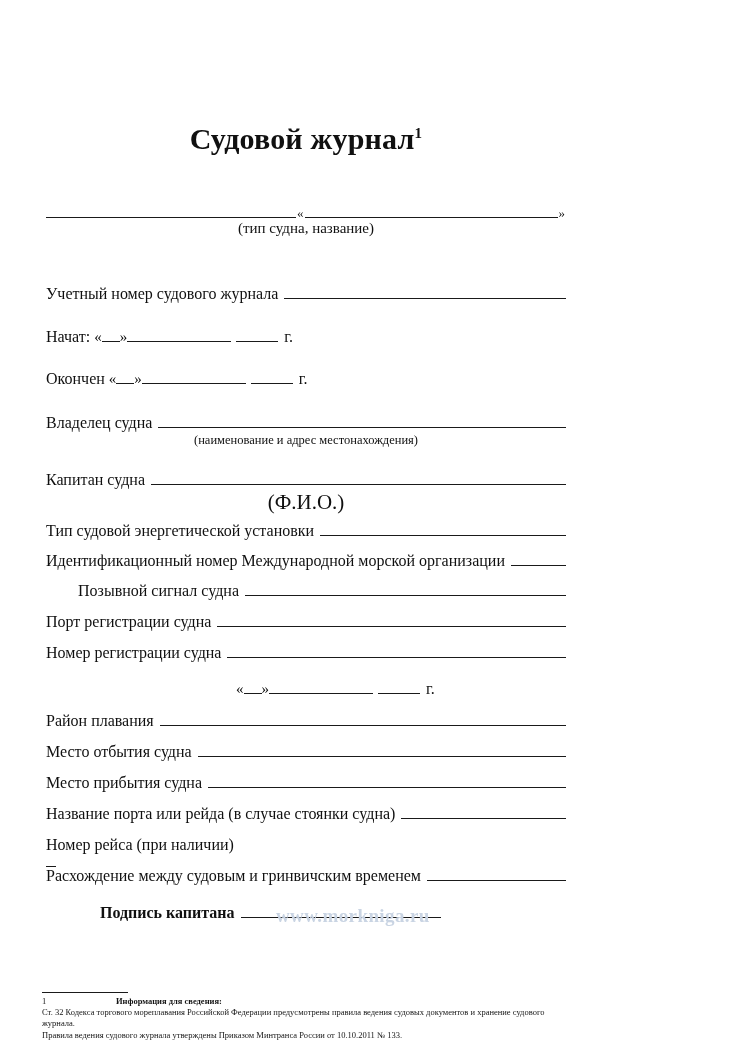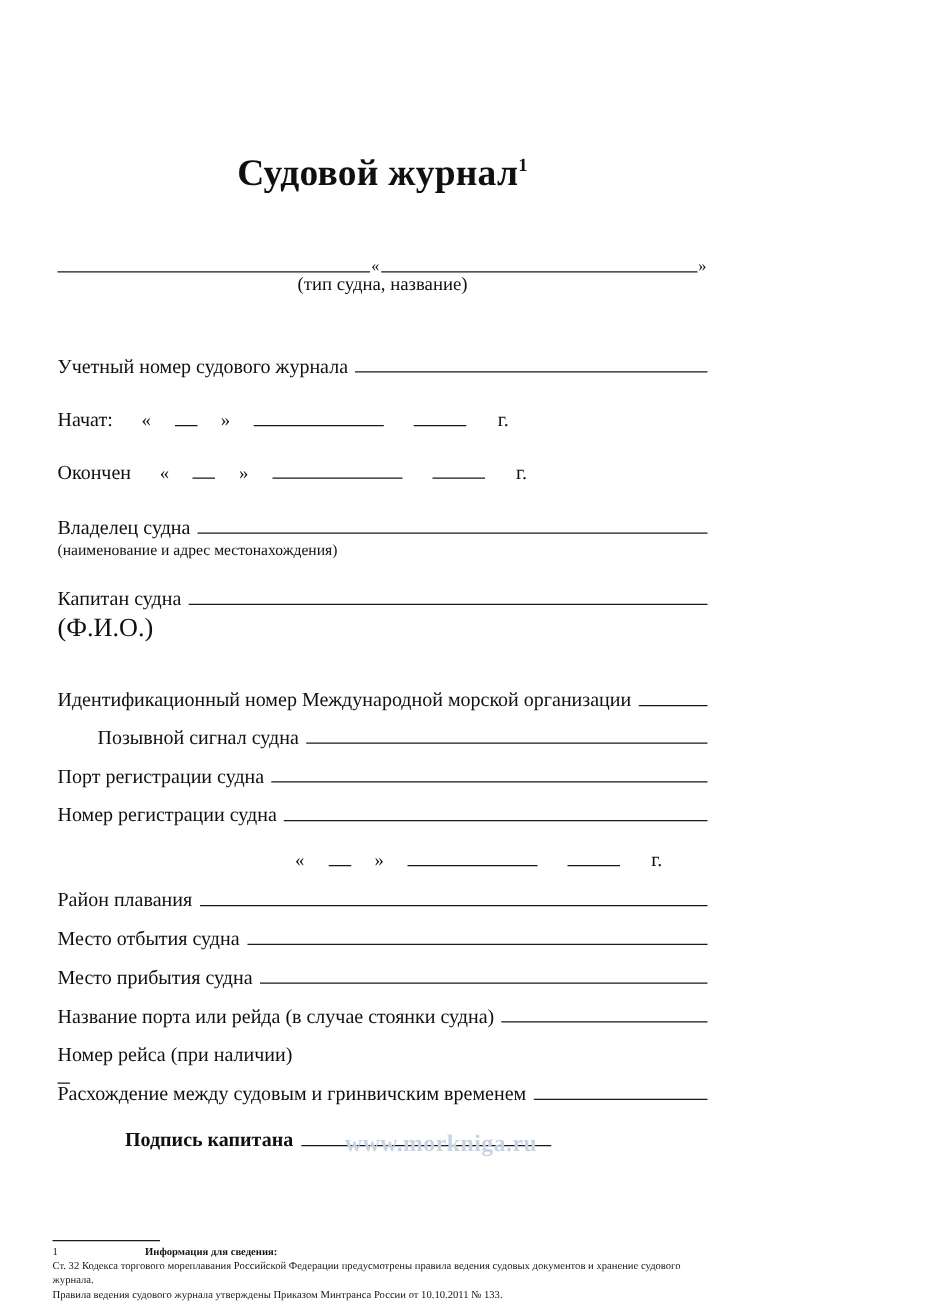--- a/index.html
+++ b/index.html
@@ -94,32 +94,31 @@
     border-bottom: 1px solid #1a1a1a;
     height: 12px;
     min-width: 10px;
   }
 
   .caption {
     position: absolute;
     left: 46px;
     right: 46px;
     font-size: 12.5px;
-    text-align: left;
+    text-align: center;
   }
   .caption.big { font-size: 21px; }
 
   
   .dateline {
     position: absolute;
     display: flex;
     align-items: baseline;
     font-size: 16px;
     white-space: nowrap;
-    gap: 19px;
   }
   .dateline .lbl { padding-right: 4px; }
   .dateline .q { font-size: 15px; }
   .dateline .blank-s {
     display: inline-block;
     width: 18px;
     border-bottom: 1px solid #1a1a1a;
     height: 11px;
   }
   .dateline .blank-m {
@@ -245,20 +244,24 @@
     <span class="rule"></span>
   </div>
   <div class="caption" style="top:417px;">(наименование и адрес местонахождения)</div>
 
   <div class="field" style="top:455px;">
     <span class="lbl">Капитан судна</span>
     <span class="rule"></span>
   </div>
   <div class="caption big" style="top:474px;">(Ф.И.О.)</div>
 
+  <div class="field" style="top:506px;">
+    <span class="lbl">Тип судовой энергетической установки</span>
+    <span class="rule"></span>
+  </div>
 
   <div class="field" style="top:536px;">
     <span class="lbl">Идентификационный номер Международной морской организации</span>
     <span class="rule"></span>
   </div>
 
   <div class="field" style="top:566px;margin-left:32px;">
     <span class="lbl">Позывной сигнал судна</span>
     <span class="rule"></span>
   </div>

